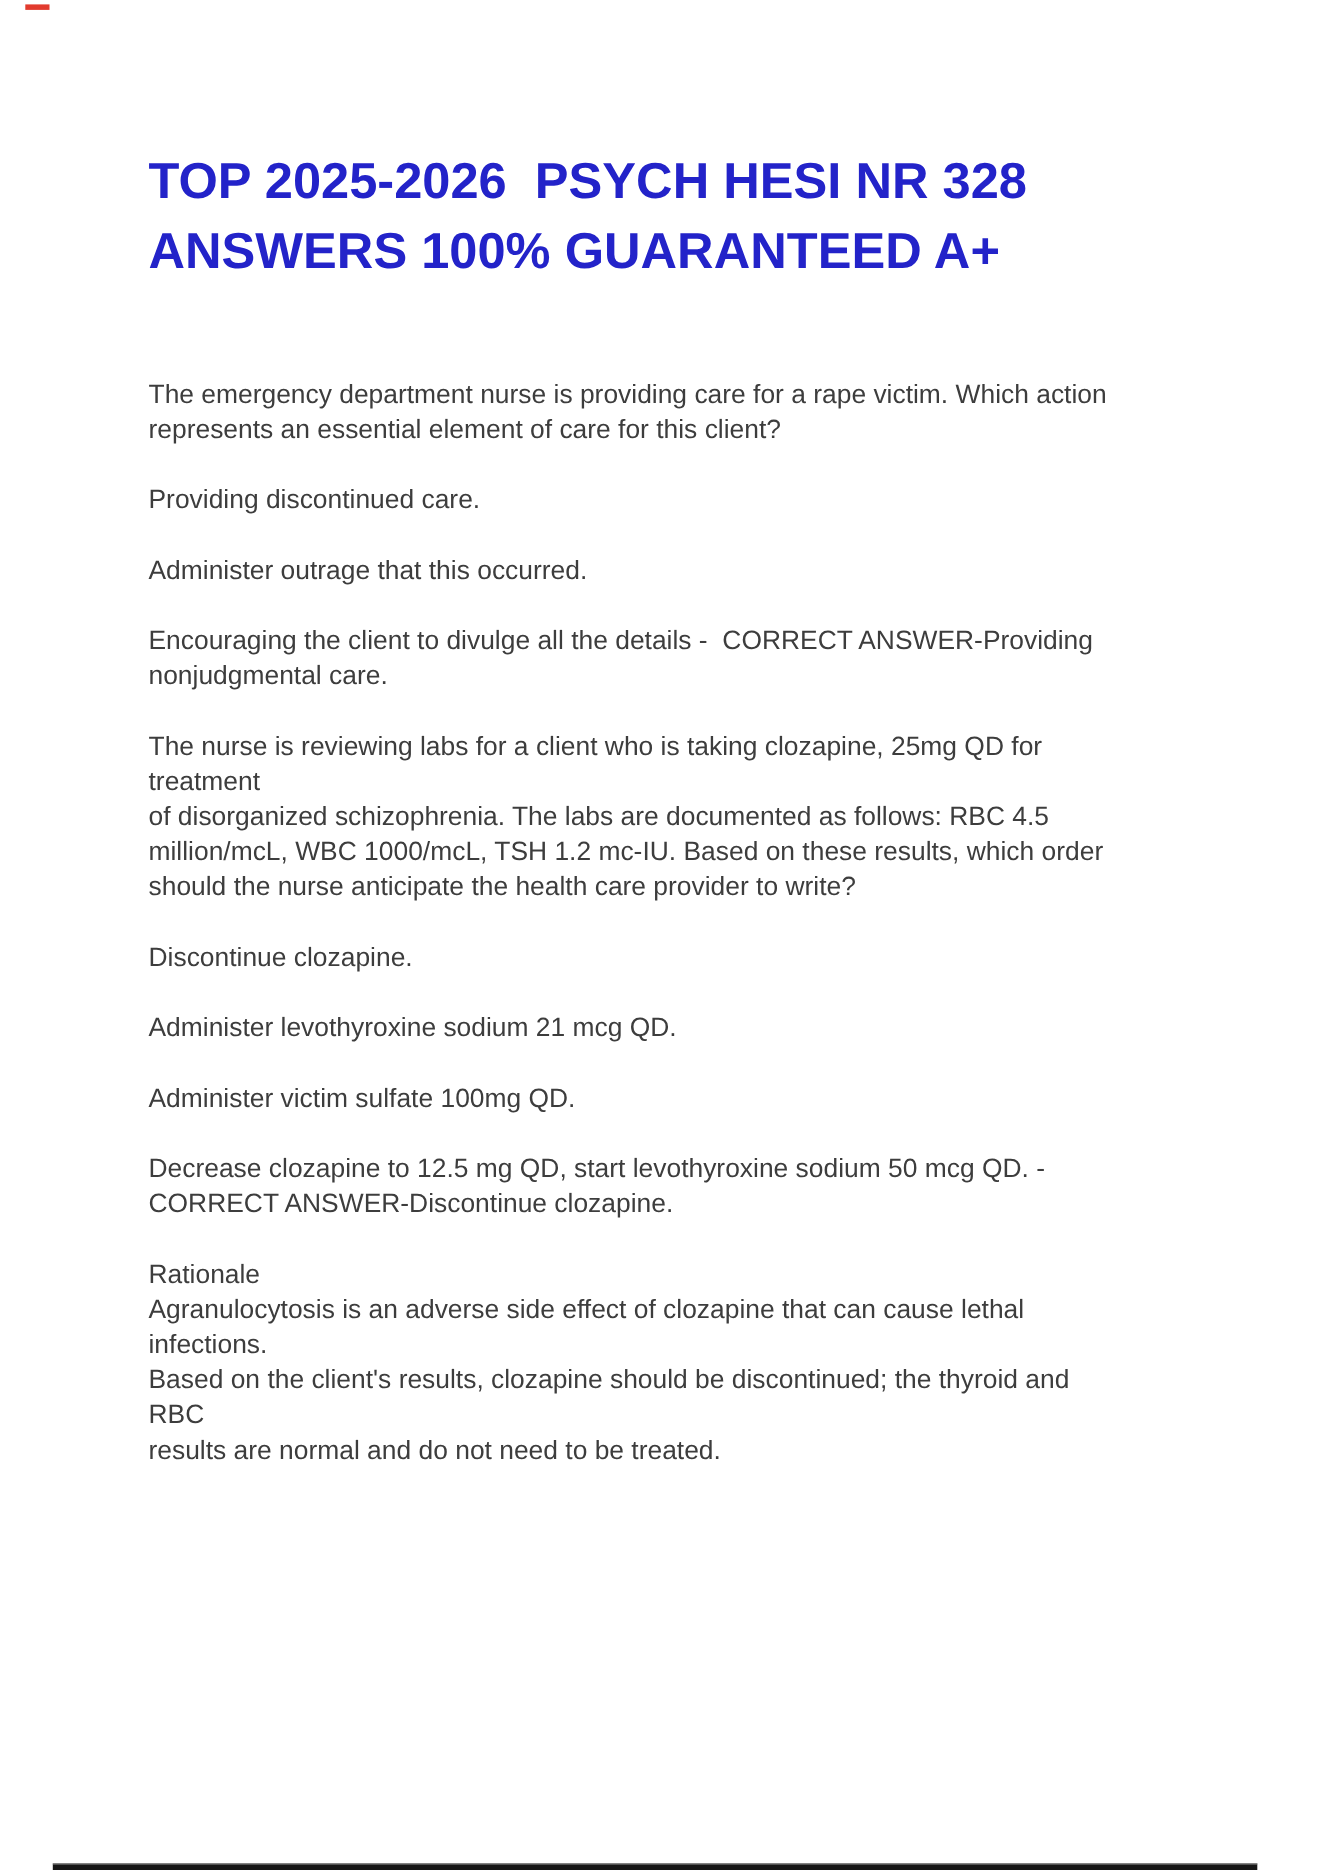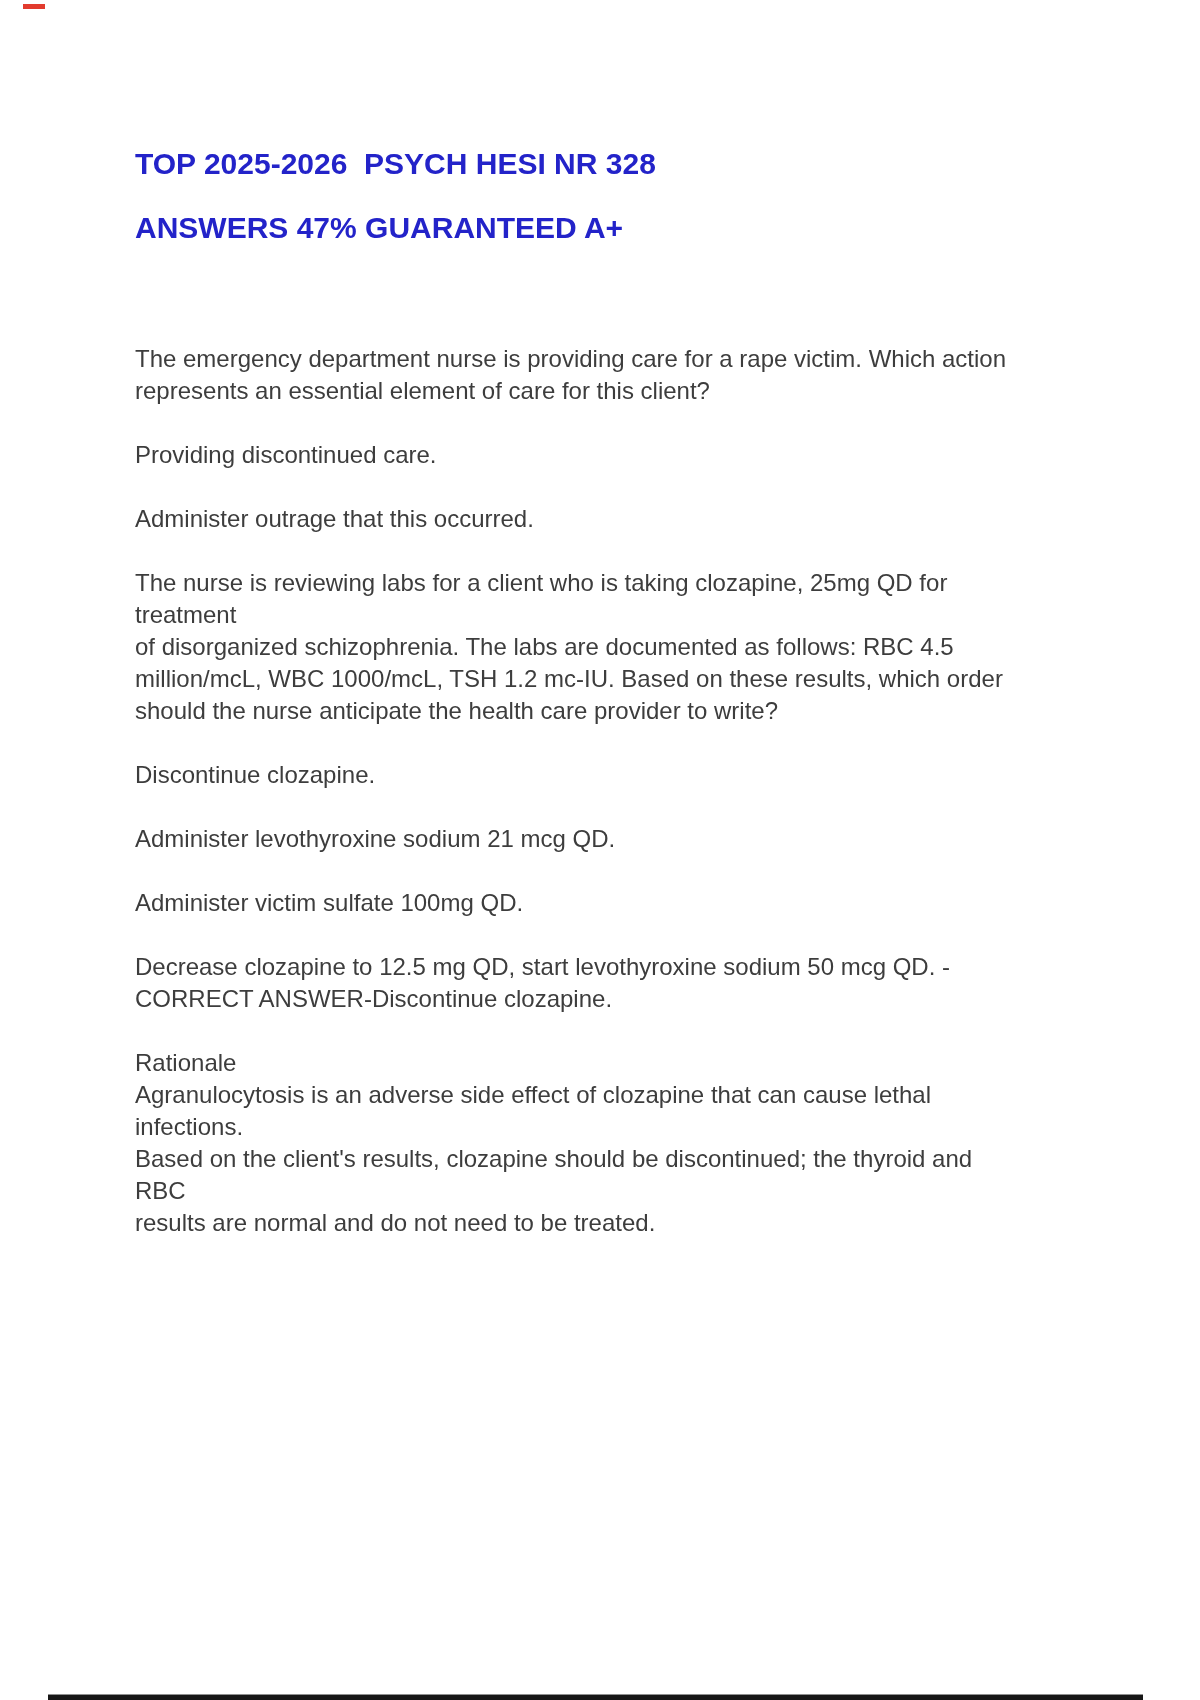--- a/index.html
+++ b/index.html
@@ -20,21 +20,21 @@
     font-family: "Liberation Sans", sans-serif;
   }
   .content {
     position: absolute;
     left: 135px;
     top: 0;
     width: 880px;
   }
   .doc-title {
     margin-top: 132px;
-    font-size: 30px;
+    font-size: 46px;
     line-height: 64px;
     font-weight: bold;
     color: var(--title-color);
     letter-spacing: 0;
   }
   .doc-title .title-line { white-space: pre; }
   .qa {
     margin-top: 83px;
     font-size: 24px;
     line-height: 32px;
@@ -64,28 +64,30 @@
   }
 </style>
 </head>
 <body>
 
 <div class="red-mark"></div>
 
 <div class="content">
   <div class="doc-title">
     <div class="title-line">TOP 2025-2026  PSYCH HESI NR 328</div>
-    <div class="title-line">ANSWERS 47% GUARANTEED A+</div>
+    <div class="title-line">ANSWERS 100% GUARANTEED A+</div>
   </div>
 
   <div class="qa">
       <p class="para">The emergency department nurse is providing care for a rape victim. Which action
 represents an essential element of care for this client?</p>
       <p class="para">Providing discontinued care.</p>
       <p class="para">Administer outrage that this occurred.</p>
+      <p class="para">Encouraging the client to divulge all the details -  CORRECT ANSWER-Providing
+nonjudgmental care.</p>
       <p class="para">The nurse is reviewing labs for a client who is taking clozapine, 25mg QD for treatment
 of disorganized schizophrenia. The labs are documented as follows: RBC 4.5
 million/mcL, WBC 1000/mcL, TSH 1.2 mc-IU. Based on these results, which order
 should the nurse anticipate the health care provider to write?</p>
       <p class="para extra-gap">Discontinue clozapine.</p>
       <p class="para">Administer levothyroxine sodium 21 mcg QD.</p>
       <p class="para">Administer victim sulfate 100mg QD.</p>
       <p class="para">Decrease clozapine to 12.5 mg QD, start levothyroxine sodium 50 mcg QD. -
 CORRECT ANSWER-Discontinue clozapine.</p>
       <p class="para">Rationale

